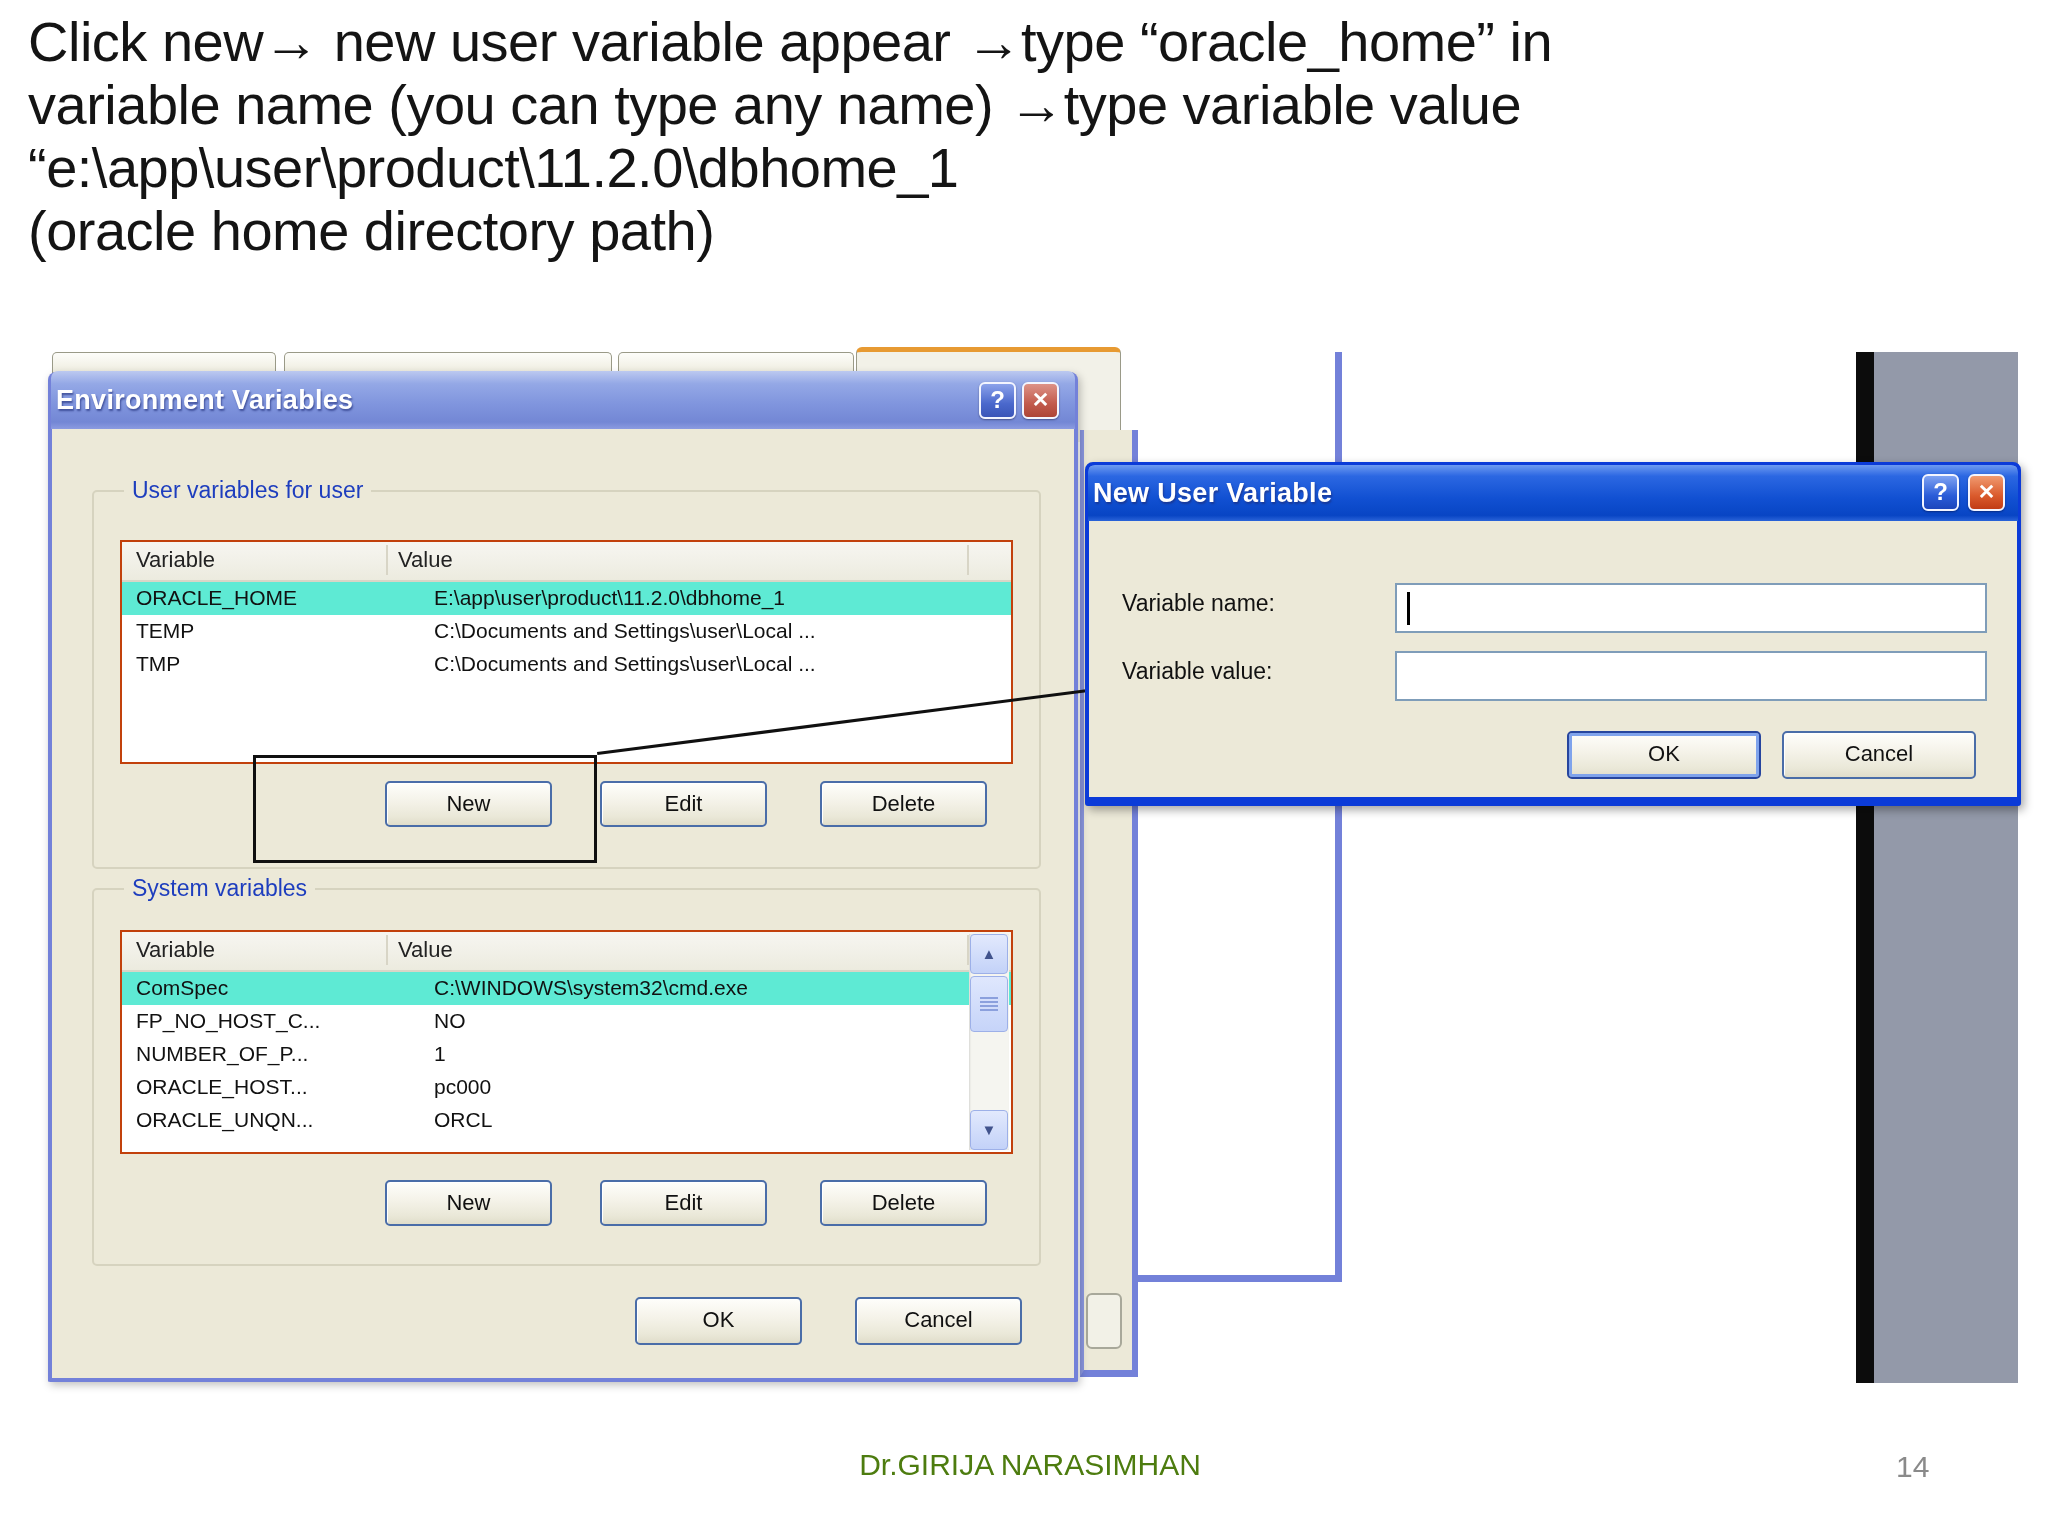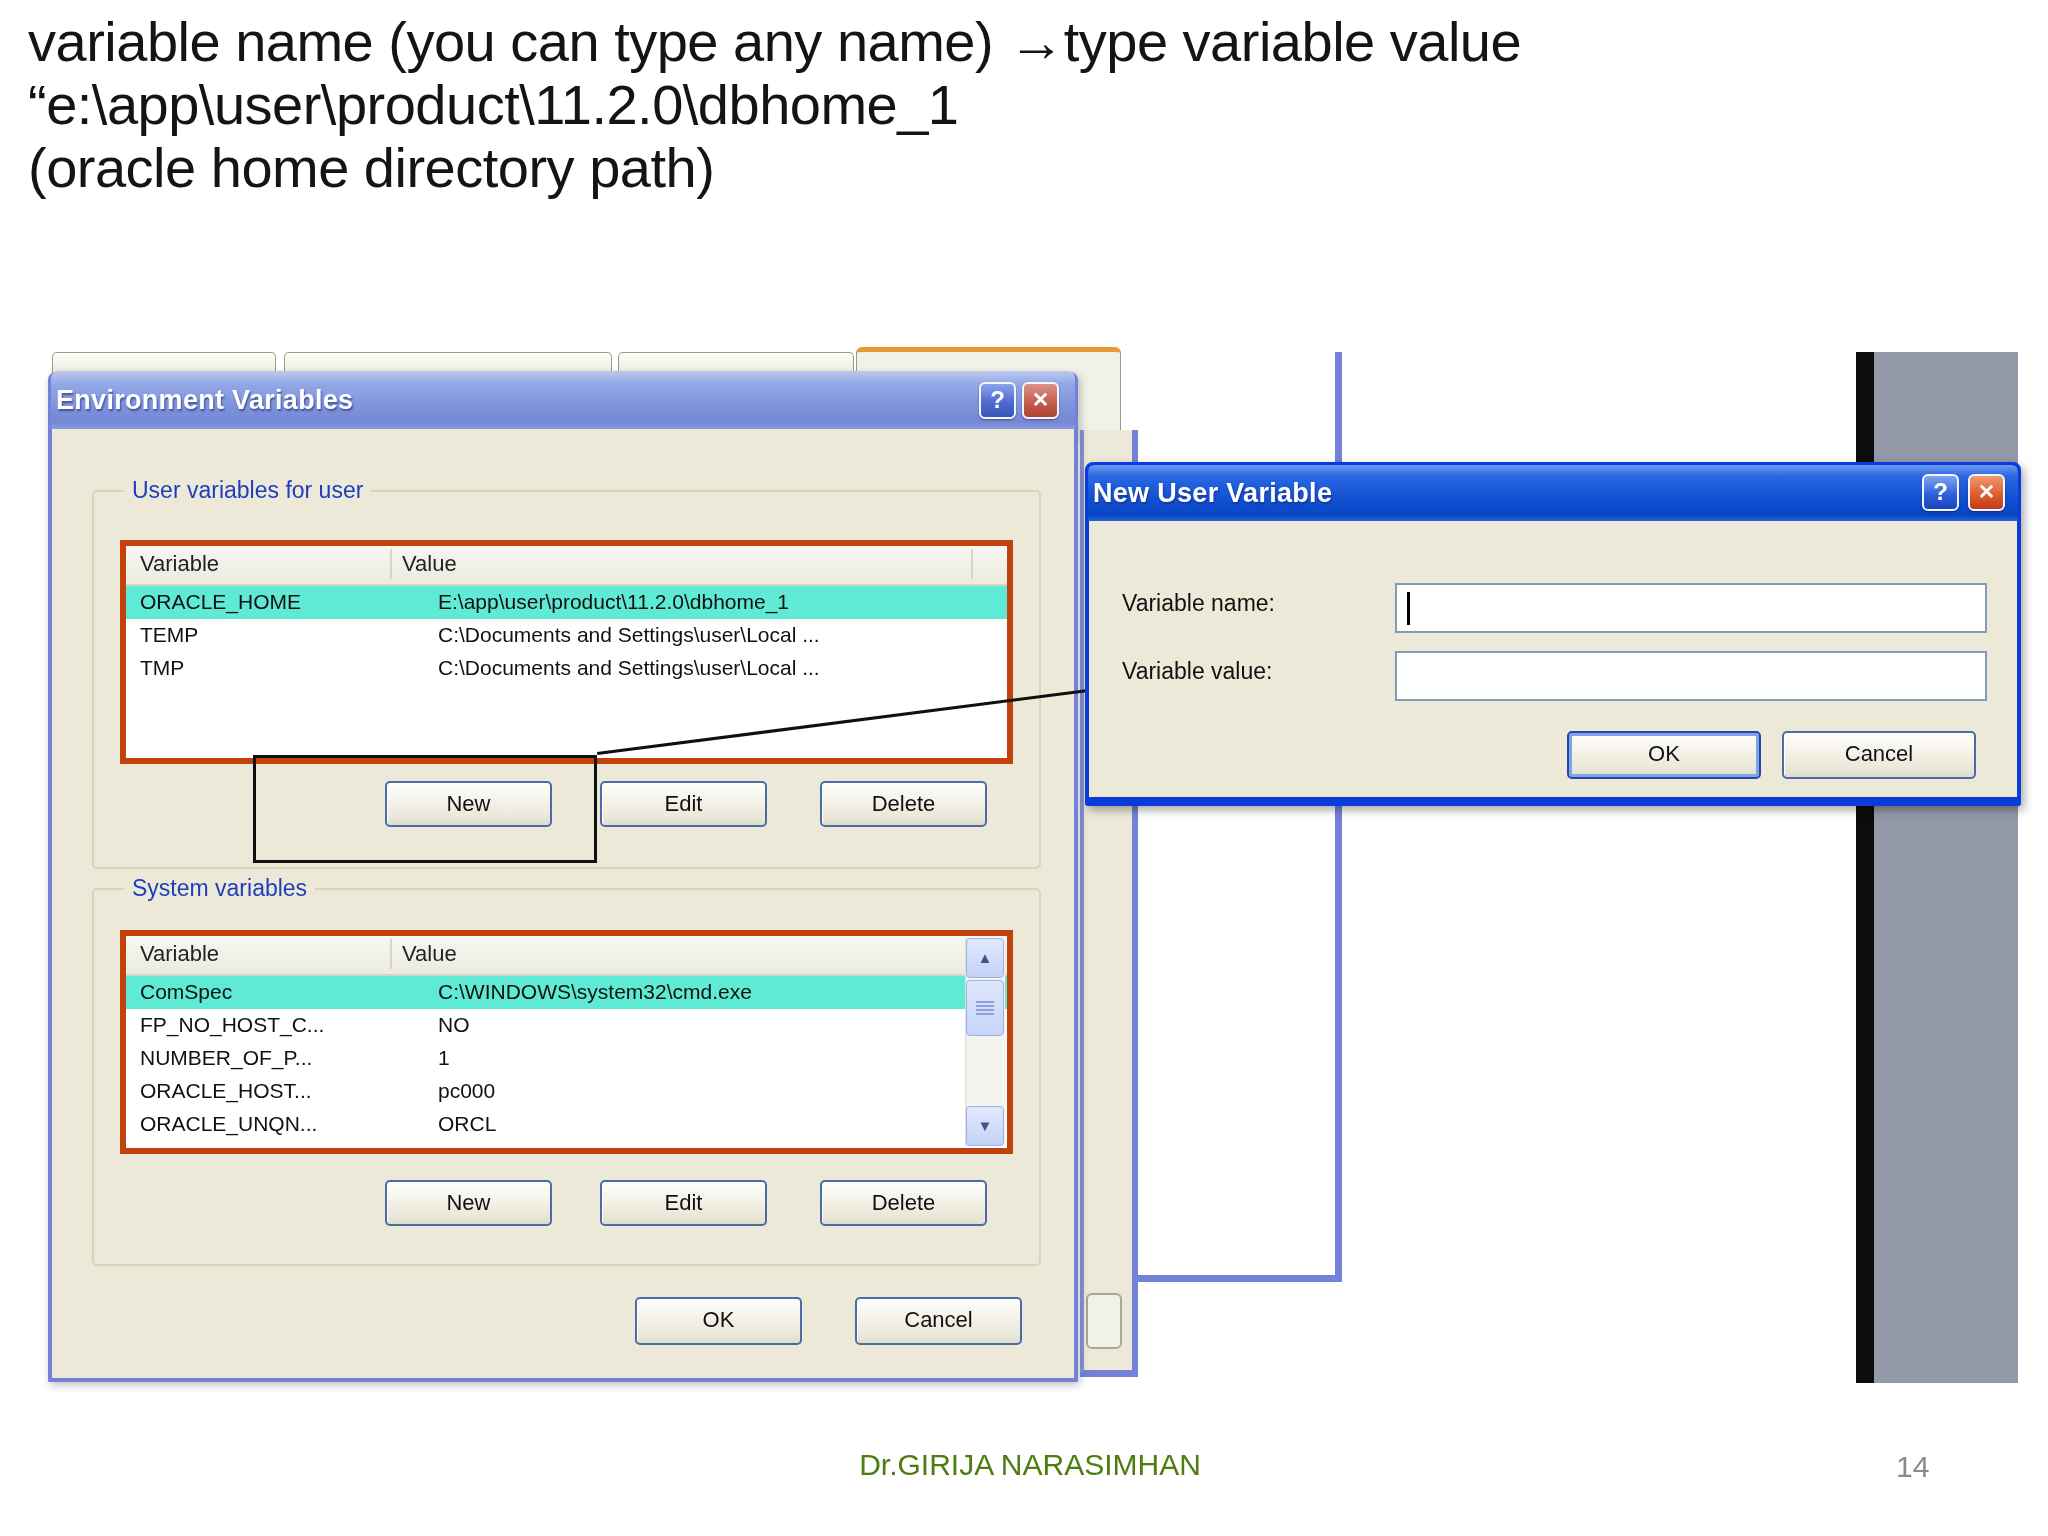--- a/index.html
+++ b/index.html
@@ -52,21 +52,21 @@
   .btn-close-env{right:15px;background:linear-gradient(180deg,#dd9287,#c25a4c 60%,#ad4537);}
   .btn-help-new{right:58px;top:8px;background:linear-gradient(180deg,#7fa3f2,#2a5cd8 60%,#1c46bc);}
   .btn-close-new{right:12px;top:8px;background:linear-gradient(180deg,#f09a70,#da5a2c 60%,#c13c16);}
 
   
   .grp{position:absolute;border:2px solid #d6d3bf;border-radius:5px;}
   .grp-legend{position:absolute;top:-15px;left:30px;background:#ece9d8;padding:0 8px;
               color:#1e3ebe;font-size:23px;}
 
   
-  .lv{position:absolute;background:#ffffff;border:6px solid #c2410c;box-sizing:border-box;}
+  .lv{position:absolute;background:#ffffff;border:2px solid #c2410c;box-sizing:border-box;}
   .lv-head{position:absolute;left:0;top:0;right:0;height:38px;
            background:linear-gradient(180deg,#f7f6f1,#ecebdf);border-bottom:2px solid #d8d5c6;
            font-size:22px;color:#222;}
   .lv-head .hcell{position:absolute;top:5px;}
   .hdiv{position:absolute;top:3px;width:2px;height:30px;background:#d8d5c6;}
   .lv-row{position:absolute;left:0;right:0;height:33px;font-size:21px;color:#111;white-space:nowrap;}
   .lv-row.sel{background:#5eead4;padding-left:24px;}
   .cname{position:absolute;left:14px;top:4px;}
   .cval{position:absolute;left:276px;top:4px;margin-left:36px;}
 
@@ -101,20 +101,21 @@
   .anno-line{left:597px;top:752px;width:497px;height:3px;background:#101010;z-index:3;
              transform:rotate(-7.3deg);transform-origin:left top;}
 
   
   .nv-label{position:absolute;font-size:23px;color:#111;}
 </style>
 </head>
 <body>
 
 <div class="abs slide-title">
+  <div>Click new→ new user variable appear →type “oracle_home” in</div>
   <div>variable name (you can type any name) →type variable value</div>
   <div>“e:\app\user\product\11.2.0\dbhome_1</div>
   <div>(oracle home directory path)</div>
 </div>
 
 <div class="abs tab-frag" style="left:52px;width:222px;"></div>
 <div class="abs tab-frag" style="left:284px;width:326px;"></div>
 <div class="abs tab-frag" style="left:618px;width:234px;"></div>
 <div class="abs tab-active"></div>
 <div class="abs sp-strip">

